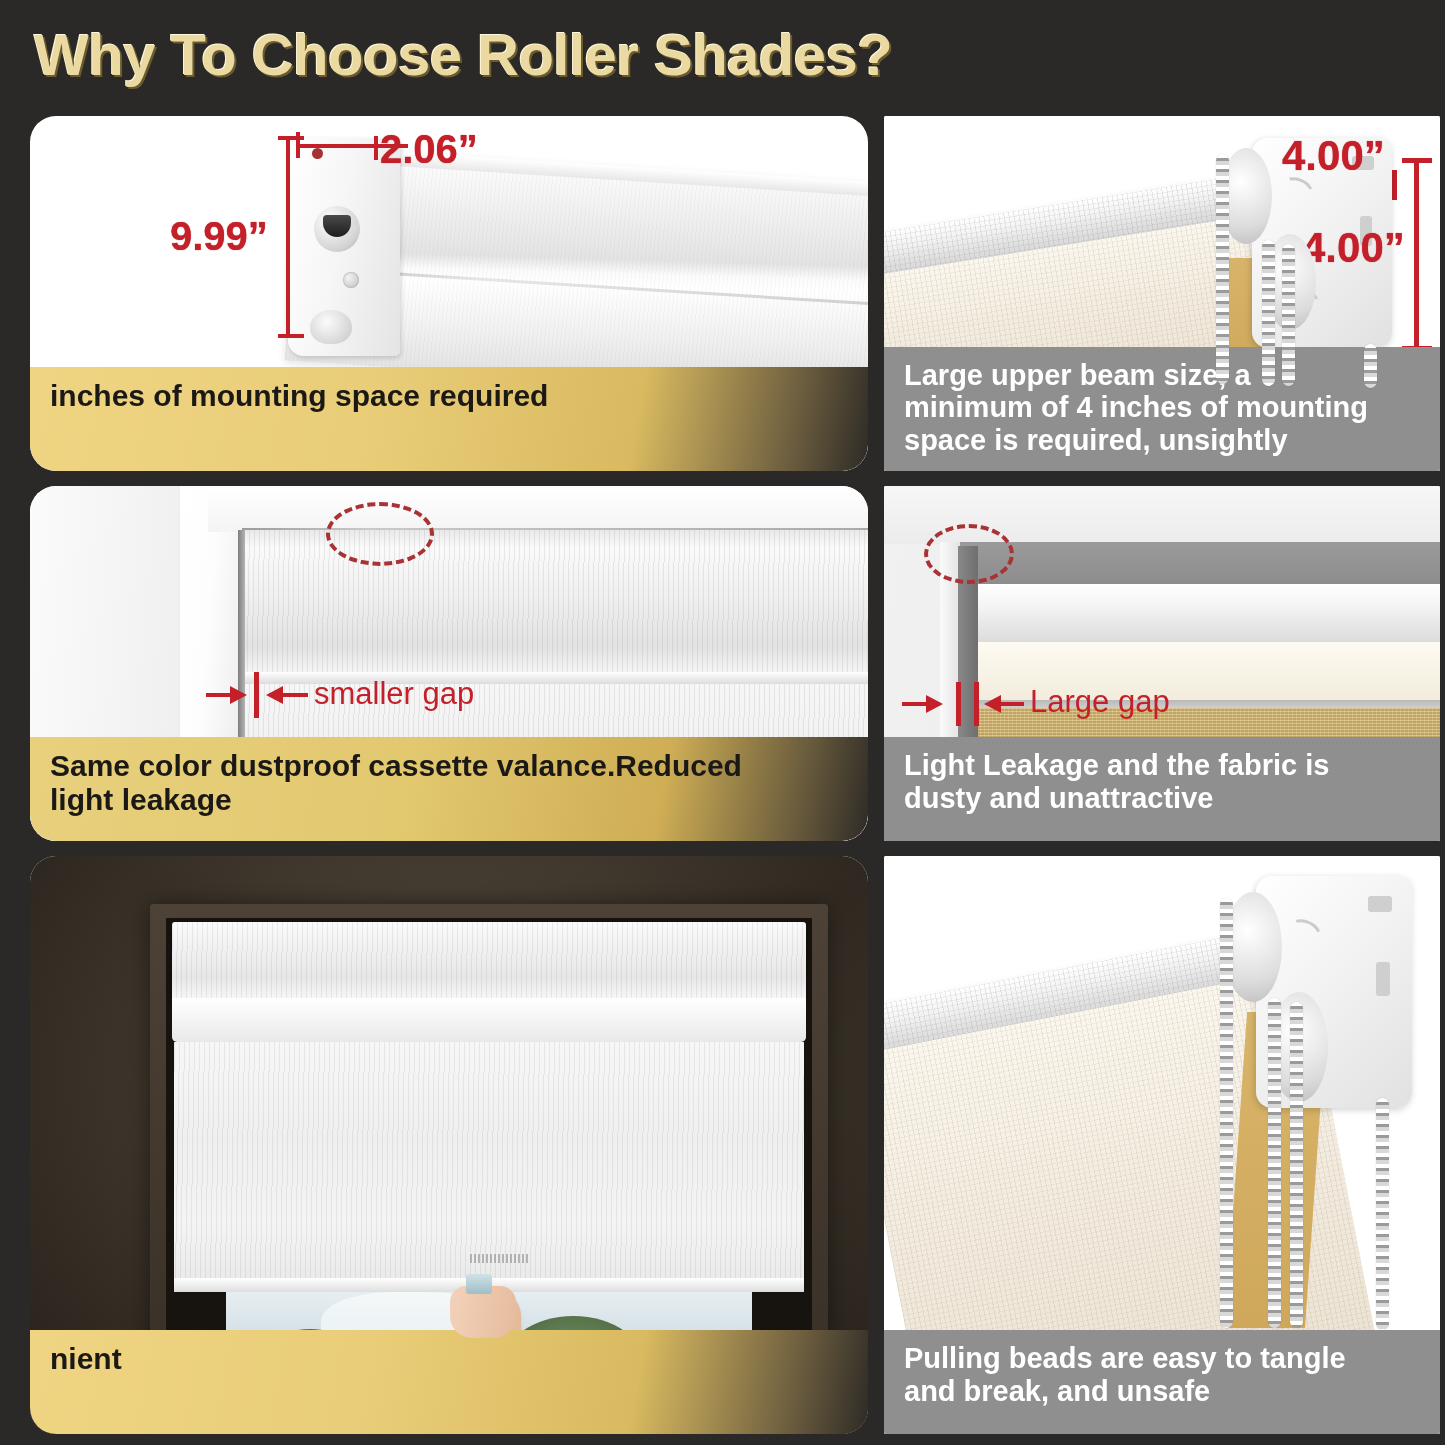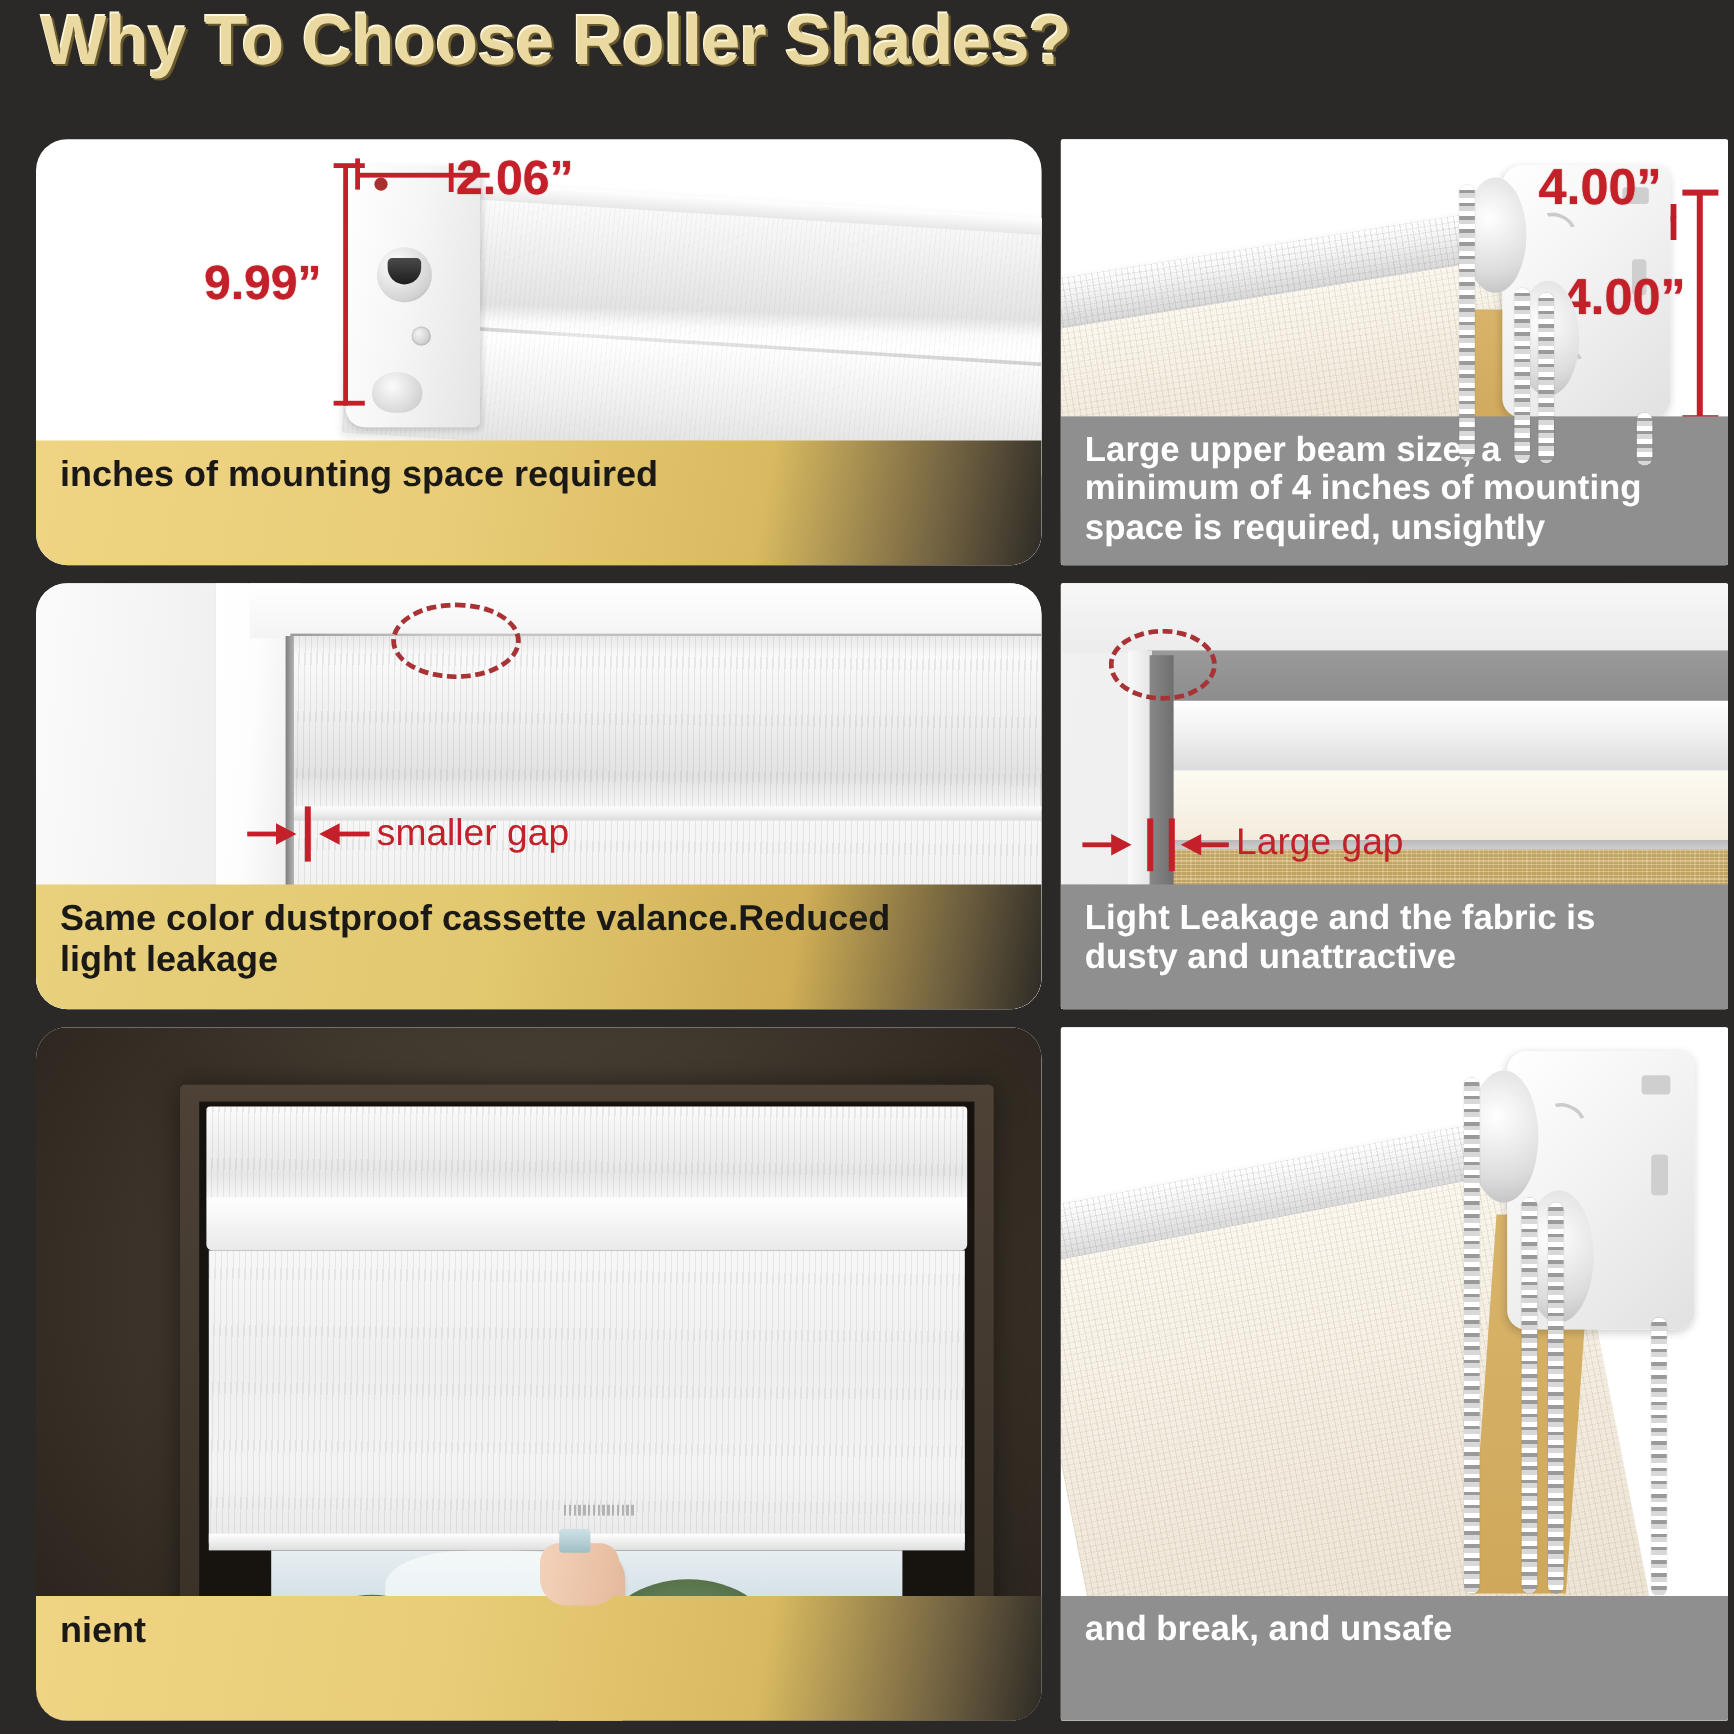--- a/index.html
+++ b/index.html
@@ -7,21 +7,21 @@
     width:1445px; height:1445px;
     background:#2b2927;
     font-family:"Liberation Sans", sans-serif;
     overflow:hidden;
     position:relative;
   }
 
   
   .title-bar {
     position:absolute; left:0; top:0; width:1445px; height:108px;
-    display:flex; 
+    display:flex; align-items:center;
   }
   .title {
     margin-left:34px;
     font-size:58px; font-weight:bold;
     color:#ead9a0;
     letter-spacing:-0.5px;
     text-shadow:2px 2px 0 #6b5a2c, -1px -1px 0 #fff8dc;
     white-space:nowrap;
   }
 
@@ -544,17 +544,18 @@
         <div class="bracket-arc" style="left:38px; top:166px; width:36px; height:28px;"></div>
       </div>
 
       <div class="bead" style="left:336px; top:42px; height:430px;"></div>
       <div class="bead" style="left:384px; top:142px; height:330px;"></div>
       <div class="bead" style="left:406px; top:146px; height:326px;"></div>
       <div class="bead" style="left:492px; top:242px; height:232px;"></div>
     </div>
 
     <div class="caption grey">
+      <span class="cap-line">Pulling beads are easy to tangle</span>
       <span class="cap-line">and break, and unsafe</span>
     </div>
   </div>
 
 </div>
 
 </body></html>

